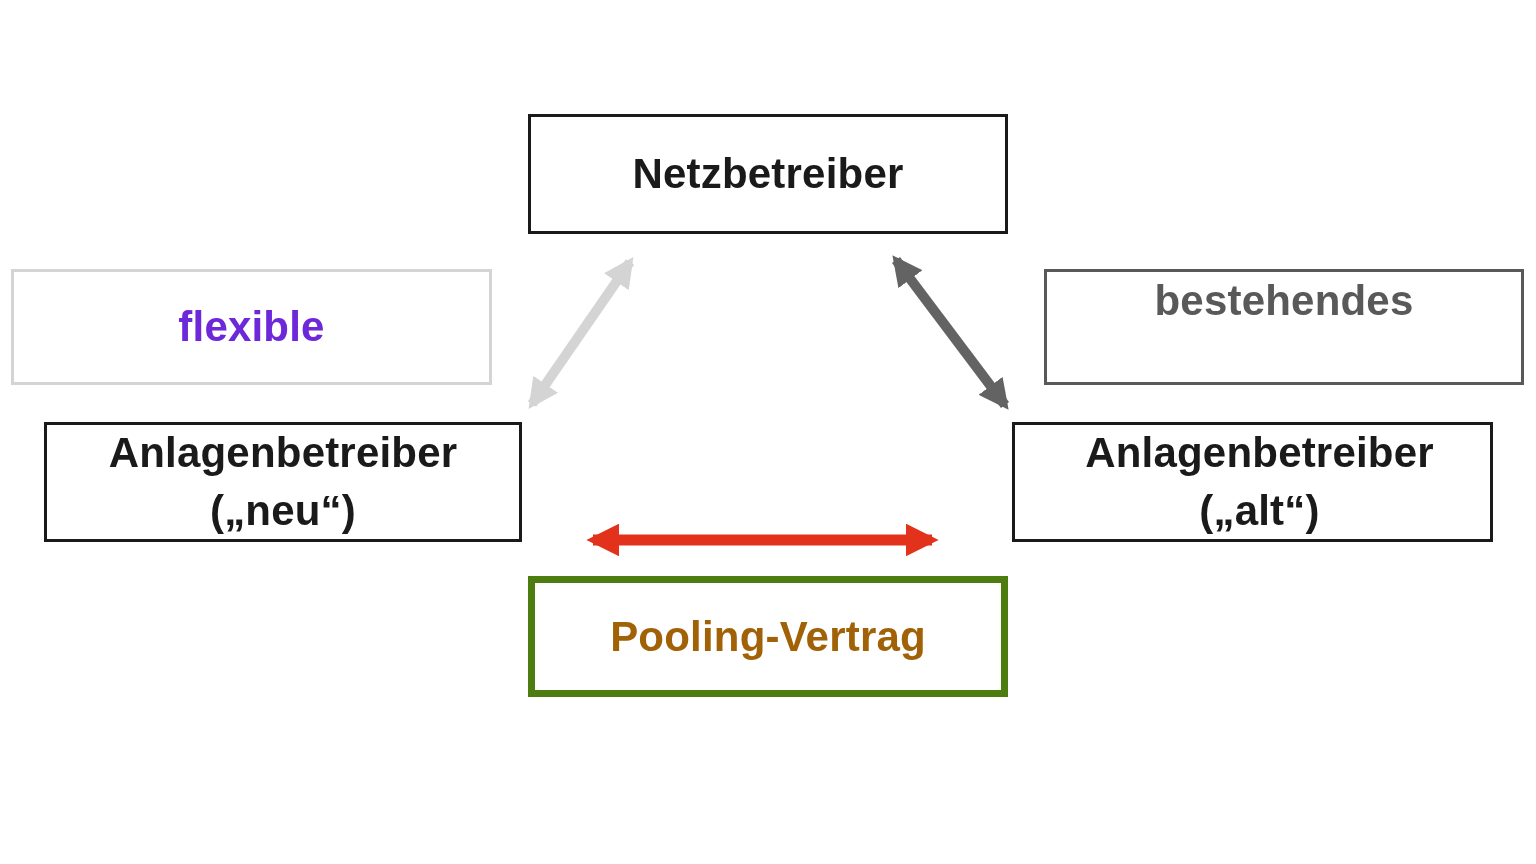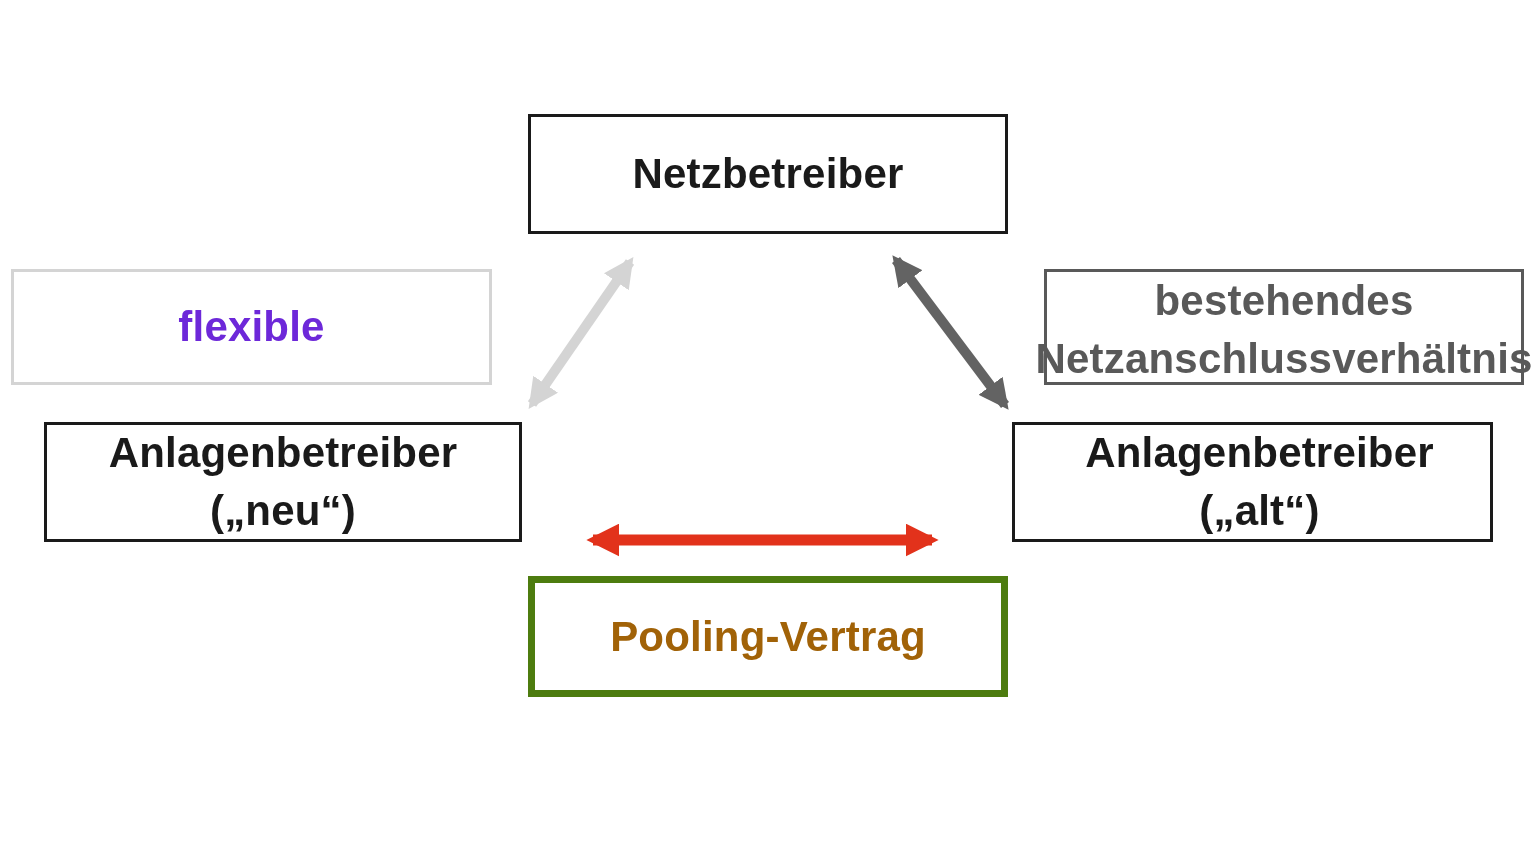--- a/index.html
+++ b/index.html
@@ -73,21 +73,20 @@
   <div id="box-netzbetreiber" class="node node-black">
     <span>Netzbetreiber</span>
   </div>
 
   <div id="box-flexible" class="node node-lgray">
     <span>flexible</span>
   </div>
 
   <div id="box-bestehendes" class="node node-dgray">
     <span>bestehendes</span>
-    <span>Netzanschlussverhältnis</span>
   </div>
 
   <div id="box-anlagen-neu" class="node node-black">
     <span>Anlagenbetreiber („neu“)</span>
   </div>
 
   <div id="box-anlagen-alt" class="node node-black">
     <span>Anlagenbetreiber („alt“)</span>
   </div>
 

